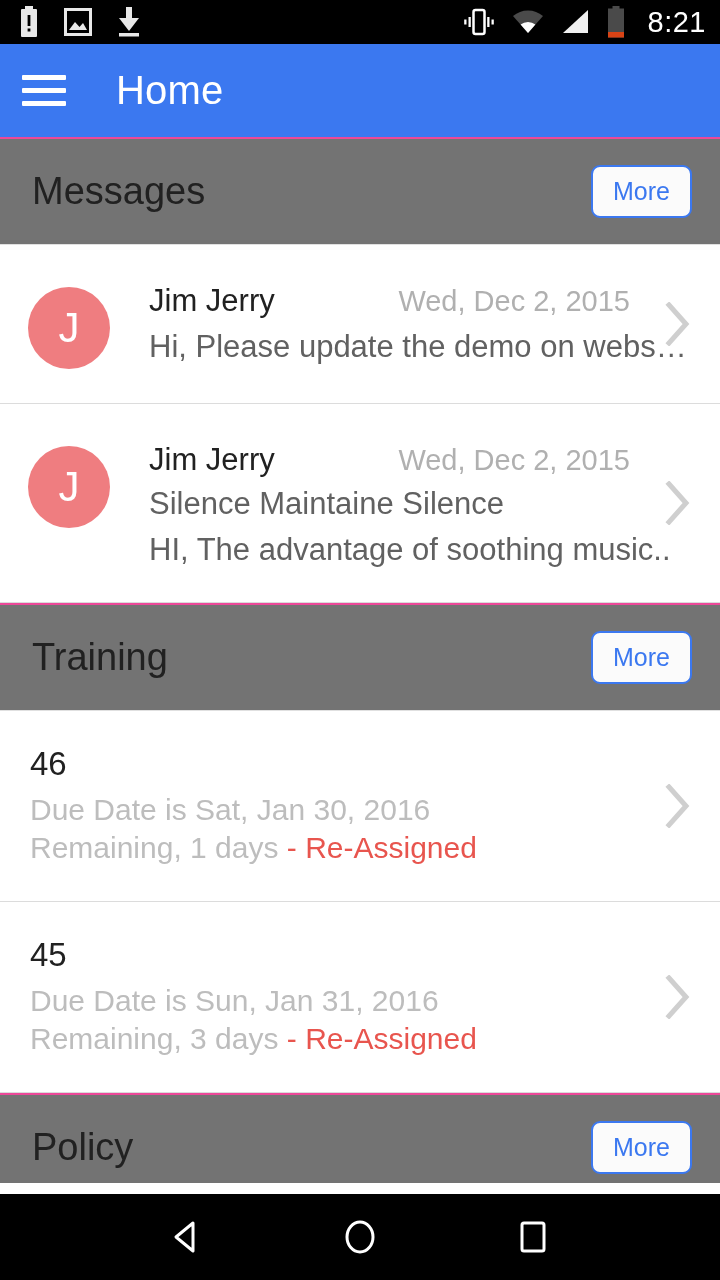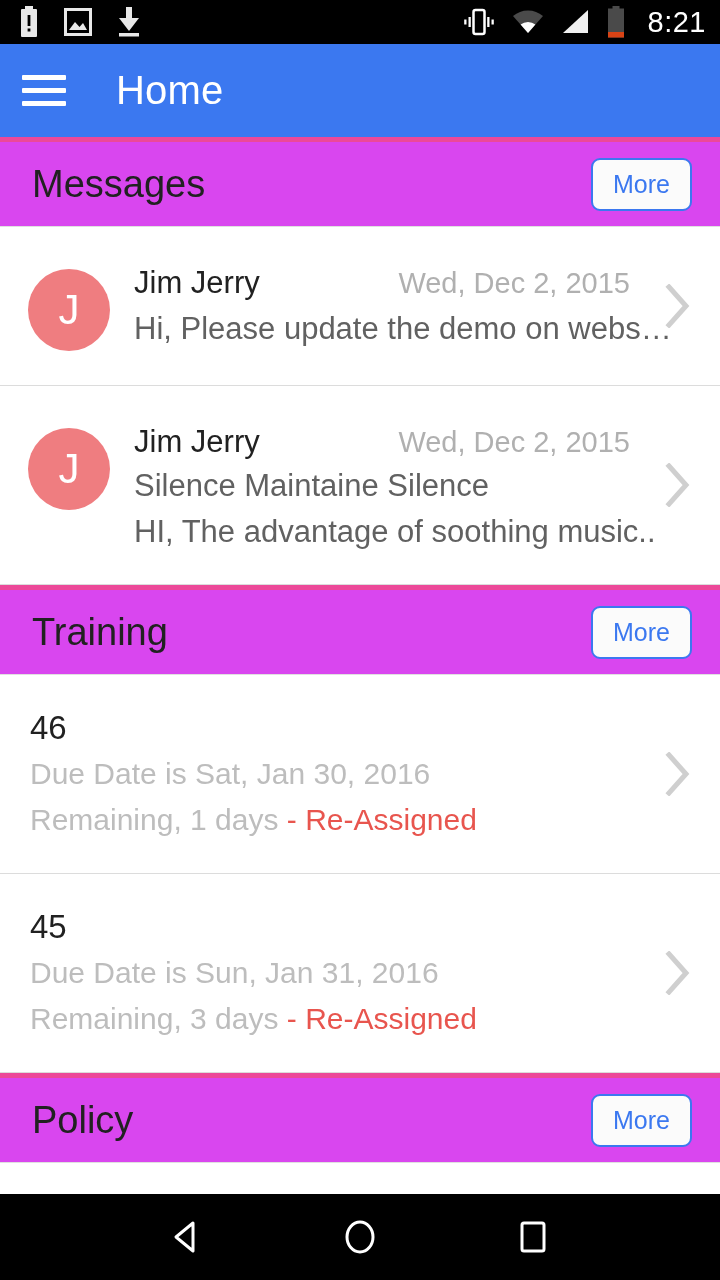--- a/index.html
+++ b/index.html
@@ -28,65 +28,65 @@
     height:93px; background:#3B78F0; display:flex; align-items:center;
     padding-left:20px;
   }
   .hamburger{ width:48px; height:48px; display:flex; flex-direction:column;
     justify-content:center; gap:8px; padding:0 2px; cursor:pointer; }
   .hamburger span{ display:block; height:5px; background:#ffffff; border-radius:1px; }
   .app-title{ color:#ffffff; font-size:40px; font-weight:400; margin-left:48px; letter-spacing:.2px; }
 
   
   .section-header{
-    background:#d946ef; height:90px;
+    background:#737373; height:108px;
     display:flex; align-items:center; justify-content:space-between;
     padding:0 28px 0 32px;
-    border-top:5px solid #ec4899; border-bottom:1px solid #e0e0e0;
+    border-top:2px solid #ec4899; border-bottom:1px solid #e0e0e0;
   }
   .section-title{ font-size:38px; color:#212121; font-weight:400; }
   .more-btn{
     border:2px solid #3B78F0; color:#3B78F0; background:#fbfbfb;
     border-radius:9px; padding:12px 20px; font-size:25px;
     font-family:"Liberation Sans", sans-serif; cursor:pointer; line-height:1;
   }
 
   
   .msg-row{
     background:#ffffff; display:flex; align-items:flex-start;
     padding:38px 24px 34px 28px; position:relative;
     border-bottom:1px solid #dcdcdc;
   }
   .avatar{
     width:82px; height:82px; border-radius:50%;
     background:#EF7D80; color:#ffffff;
     display:flex; align-items:center; justify-content:center;
     font-size:42px; flex:0 0 auto; margin-top:4px;
   }
-  .msg-body{ flex:1 1 auto; margin-left:24px; min-width:0; }
+  .msg-body{ flex:1 1 auto; margin-left:39px; min-width:0; }
   .msg-top{ display:flex; align-items:baseline; }
   .msg-sender{ font-size:31px; color:#212121; }
   .msg-date{ font-size:29px; color:#b0b0b0; margin-left:auto; padding-right:66px; white-space:nowrap; }
   .msg-subject{ font-size:31px; color:#616161; margin-top:8px; }
   .msg-preview{ font-size:31px; color:#616161; margin-top:10px;
     white-space:nowrap; overflow:hidden; }
   .chev{
     position:absolute; right:28px; top:50%; transform:translateY(-50%);
     width:30px; height:48px; display:flex; align-items:center; justify-content:center;
   }
 
   
   .train-row{
     background:#ffffff; position:relative;
     padding:34px 24px 36px 30px;
     border-bottom:1px solid #dcdcdc;
   }
   .train-title{ font-size:33px; color:#212121; }
   .train-due{ font-size:30px; color:#bdbdbd; margin-top:10px; }
-  .train-rem{ font-size:30px; color:#bdbdbd; margin-top:12px; }
+  .train-rem{ font-size:30px; color:#bdbdbd; margin-top:4px; }
   .train-rem .status{ color:#E8554E; }
 
   
   .nav-bar{
     position:absolute; left:0; bottom:0; width:720px; height:86px;
     background:#000000; display:flex; align-items:center; justify-content:space-around;
     padding:0 100px;
   }
   .nav-btn{ width:70px; height:70px; display:flex; align-items:center; justify-content:center; cursor:pointer; }
 

